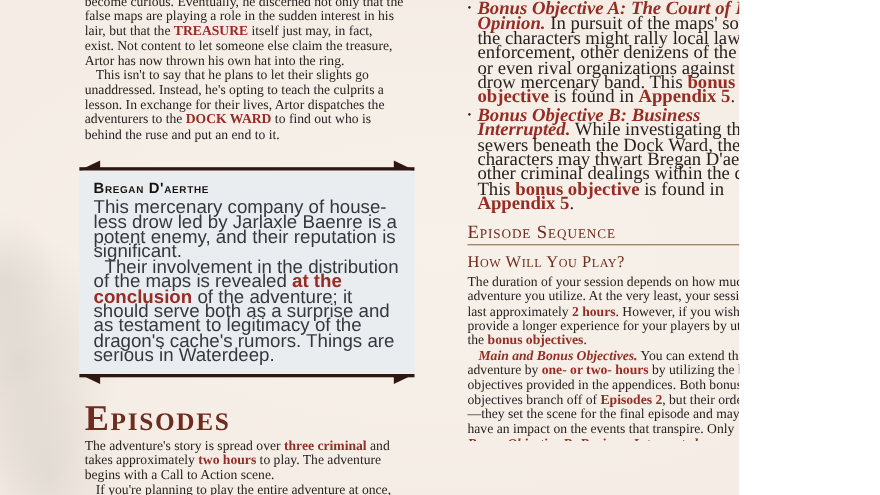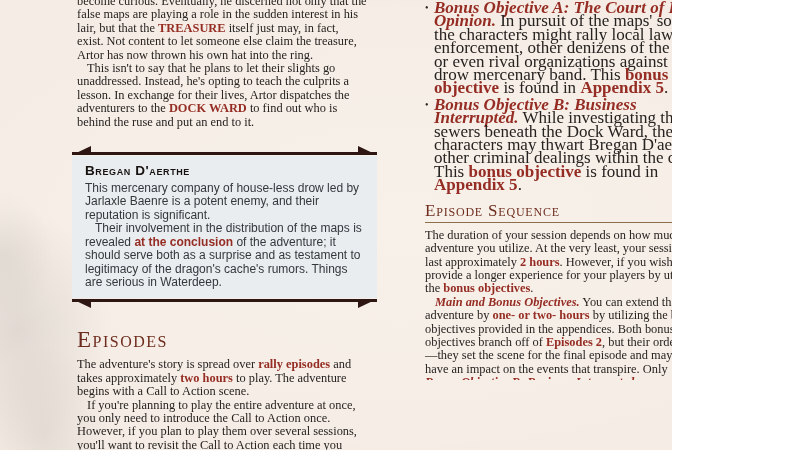--- a/index.html
+++ b/index.html
@@ -46,30 +46,30 @@
     margin:0 0 4px 0;
     font-family:"Liberation Sans", sans-serif;
     font-variant:small-caps;
     font-weight:bold;
     font-size:13.5px;
     letter-spacing:0.6px;
     color:#17120f;
   }
   .sidebar-inner p.body{
     font-family:"Liberation Sans", sans-serif;
-    font-size:12px;
+    font-size:17px;
     line-height:13.4px;
     color:#34383c;
   }
 
   h1.episodes{
     margin:18px 0 5px 0;
-    font-weight:normal;
+    font-weight:bold;
     font-variant:small-caps;
-    font-size:23px;
+    font-size:33px;
     line-height:26px;
     letter-spacing:1.5px;
     color:var(--heading);
   }
   h2.ruled{
     margin:9px 0 6px 0;
     font-weight:normal;
     font-variant:small-caps;
     font-size:17px;
     line-height:19px;
@@ -132,30 +132,31 @@
         <p class="body indent"><span>Their involvement in the distribution of the maps is revealed </span><span class="rb">at the conclusion</span><span> of the adventure; it should serve both as a surprise and as testament to legitimacy of the dragon's cache's rumors. Things are serious in Waterdeep.</span></p>
       </div>
       <svg width="305" height="11" viewBox="0 0 305 11">
         <rect x="0" y="1" width="305" height="3" fill="#2e1712"></rect>
         <polygon points="0,1 19,10 19,3" fill="#2e1712"></polygon>
         <polygon points="305,1 286,10 286,3" fill="#2e1712"></polygon>
       </svg>
     </div>
 
     <h1 class="episodes">Episodes</h1>
-    <p class="body"><span>The adventure's story is spread over </span><span class="rb">rally episodes</span><span> and takes approximately </span><span class="rb">two hours</span><span> to play. The adventure begins with a Call to Action scene.</span></p>
+    <p class="body"><span>The adventure's story is spread over </span><span class="rb">three criminal</span><span> and takes approximately </span><span class="rb">two hours</span><span> to play. The adventure begins with a Call to Action scene.</span></p>
     <p class="body indent"><span>If you're planning to play the entire adventure at once, you only need to introduce the Call to Action once. However, if you plan to play them over several sessions, you'll want to revisit the Call to Action each time you play.</span></p>
   </div>
 
   <div class="col col-right">
     <ul class="bullets">
       <li><span class="rbi">Bonus Objective A: The Court of Public Opinion.</span><span> In pursuit of the maps' source, the characters might rally local law enforcement, other denizens of the ward, or even rival organizations against the drow mercenary band. This </span><span class="rb">bonus objective</span><span> is found in </span><span class="rb">Appendix 5</span><span>.</span></li>
       <li><span class="rbi">Bonus Objective B: Business Interrupted.</span><span> While investigating the sewers beneath the Dock Ward, the characters may thwart Bregan D'aerthe's other criminal dealings within the city. This </span><span class="rb">bonus objective</span><span> is found in </span><span class="rb">Appendix 5</span><span>.</span></li>
     </ul>
 
     <h2 class="ruled">Episode Sequence</h2>
 
+    <h2 class="sub">How Will You Play?</h2>
     <p class="body"><span>The duration of your session depends on how much of this adventure you utilize. At the very least, your session will last approximately </span><span class="rb">2 hours</span><span>. However, if you wish, you can provide a longer experience for your players by utilizing the </span><span class="rb">bonus objectives</span><span>.</span></p>
     <p class="body indent"><span class="rbi">Main and Bonus Objectives.</span><span> You can extend this adventure by </span><span class="rb">one- or two- hours</span><span> by utilizing the bonus objectives provided in the appendices. Both bonus objectives branch off of </span><span class="rb">Episodes 2</span><span>, but their order is fluid—they set the scene for the final episode and may even have an impact on the events that transpire. Only</span></p>
     <div class="clipped-line indent"><span class="rbi">Bonus Objective B: Business Interrupted</span></div>
   </div>
 
 </div>
 
 </body></html>

